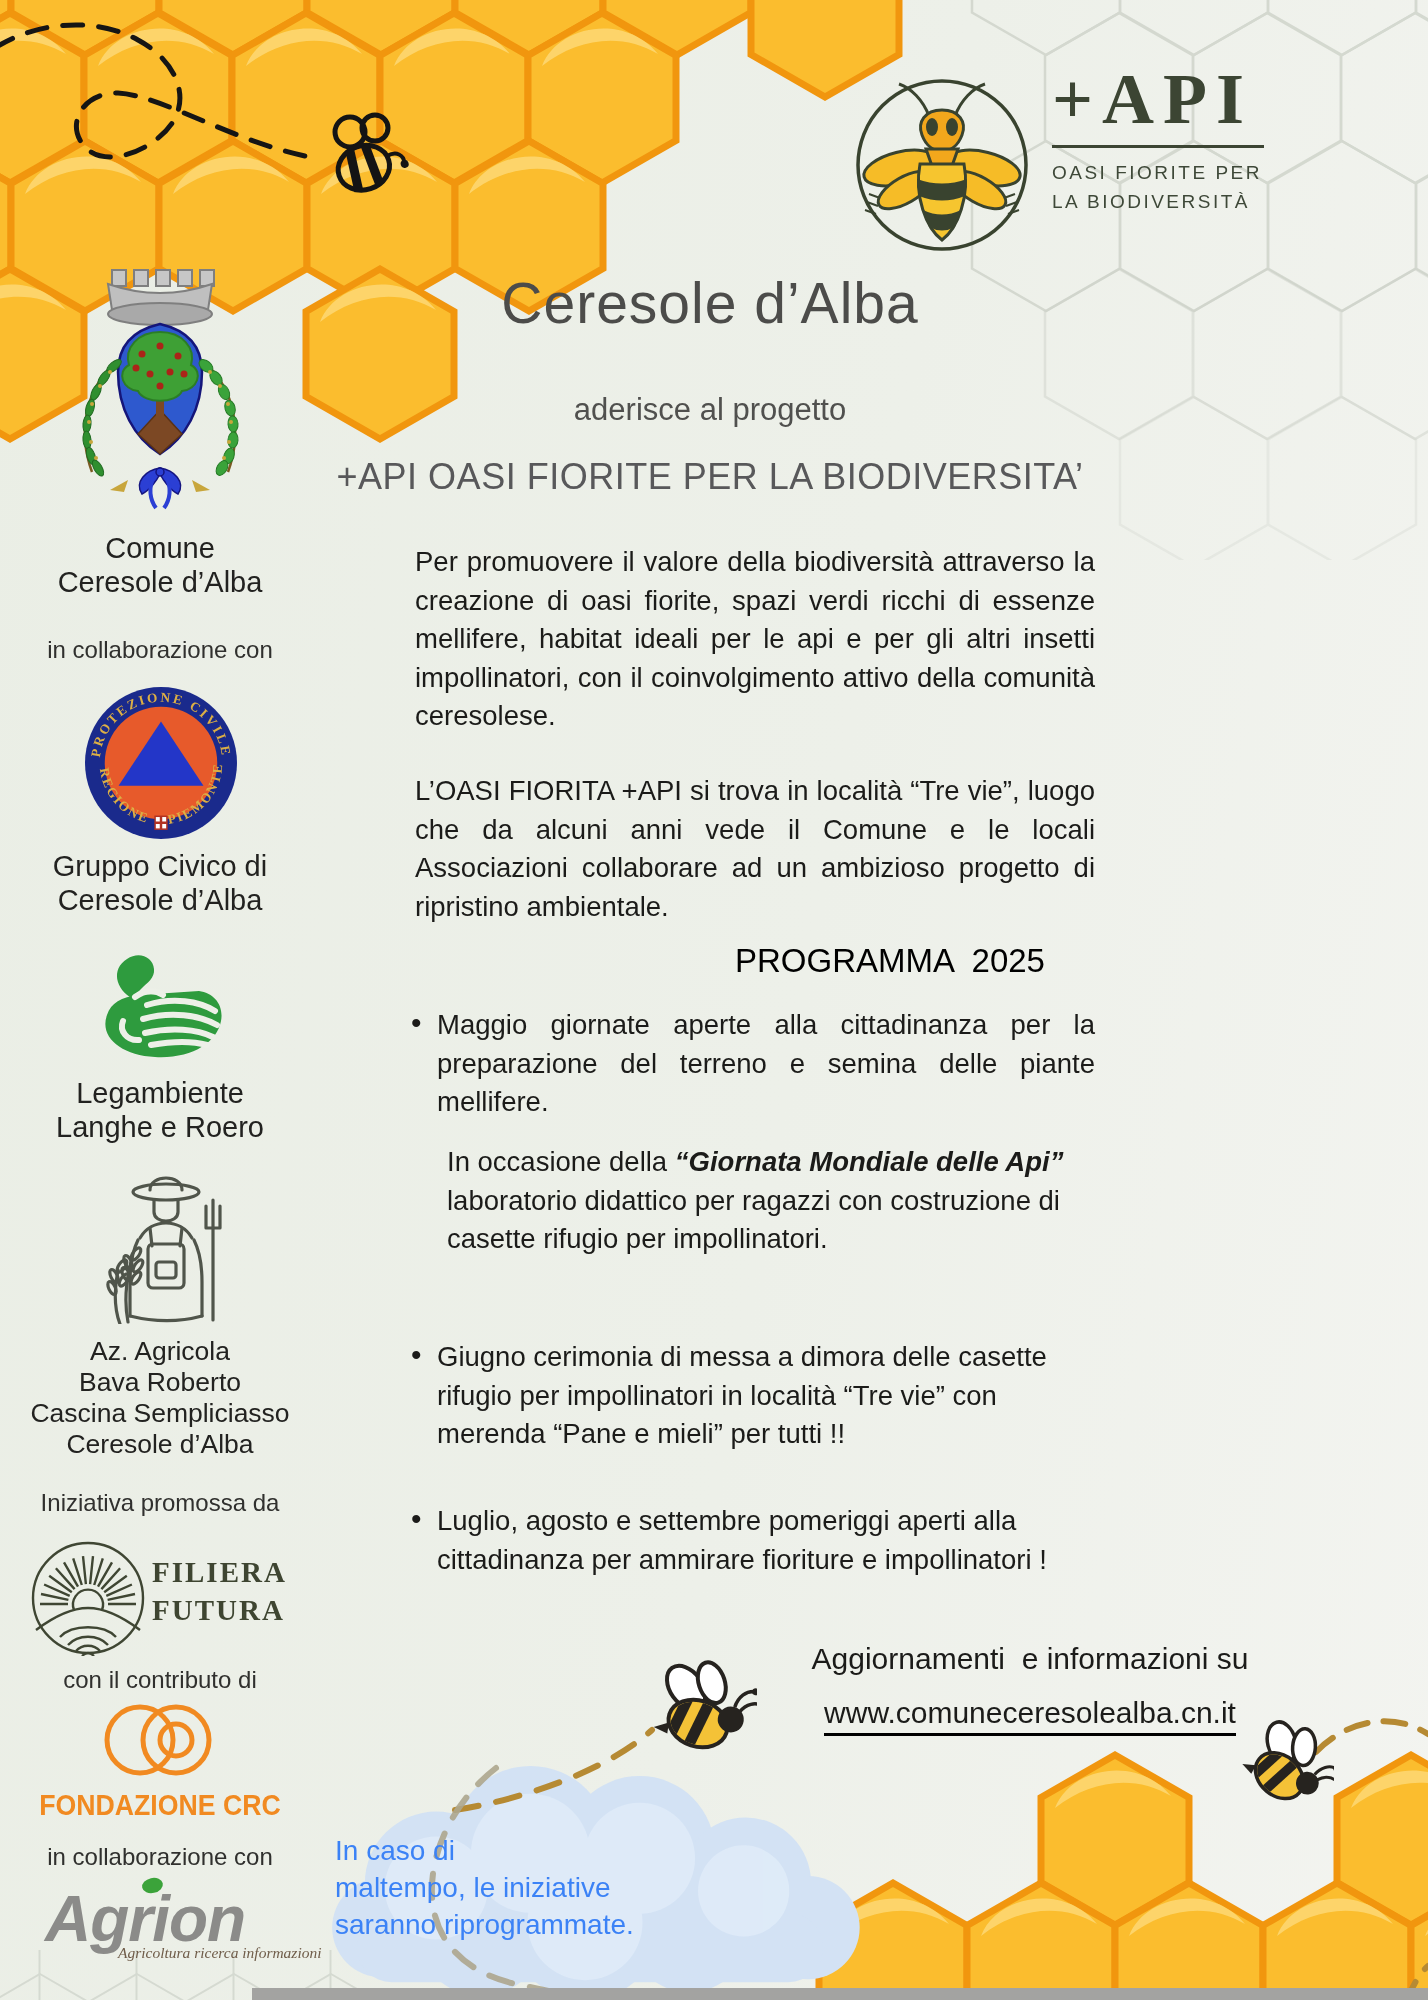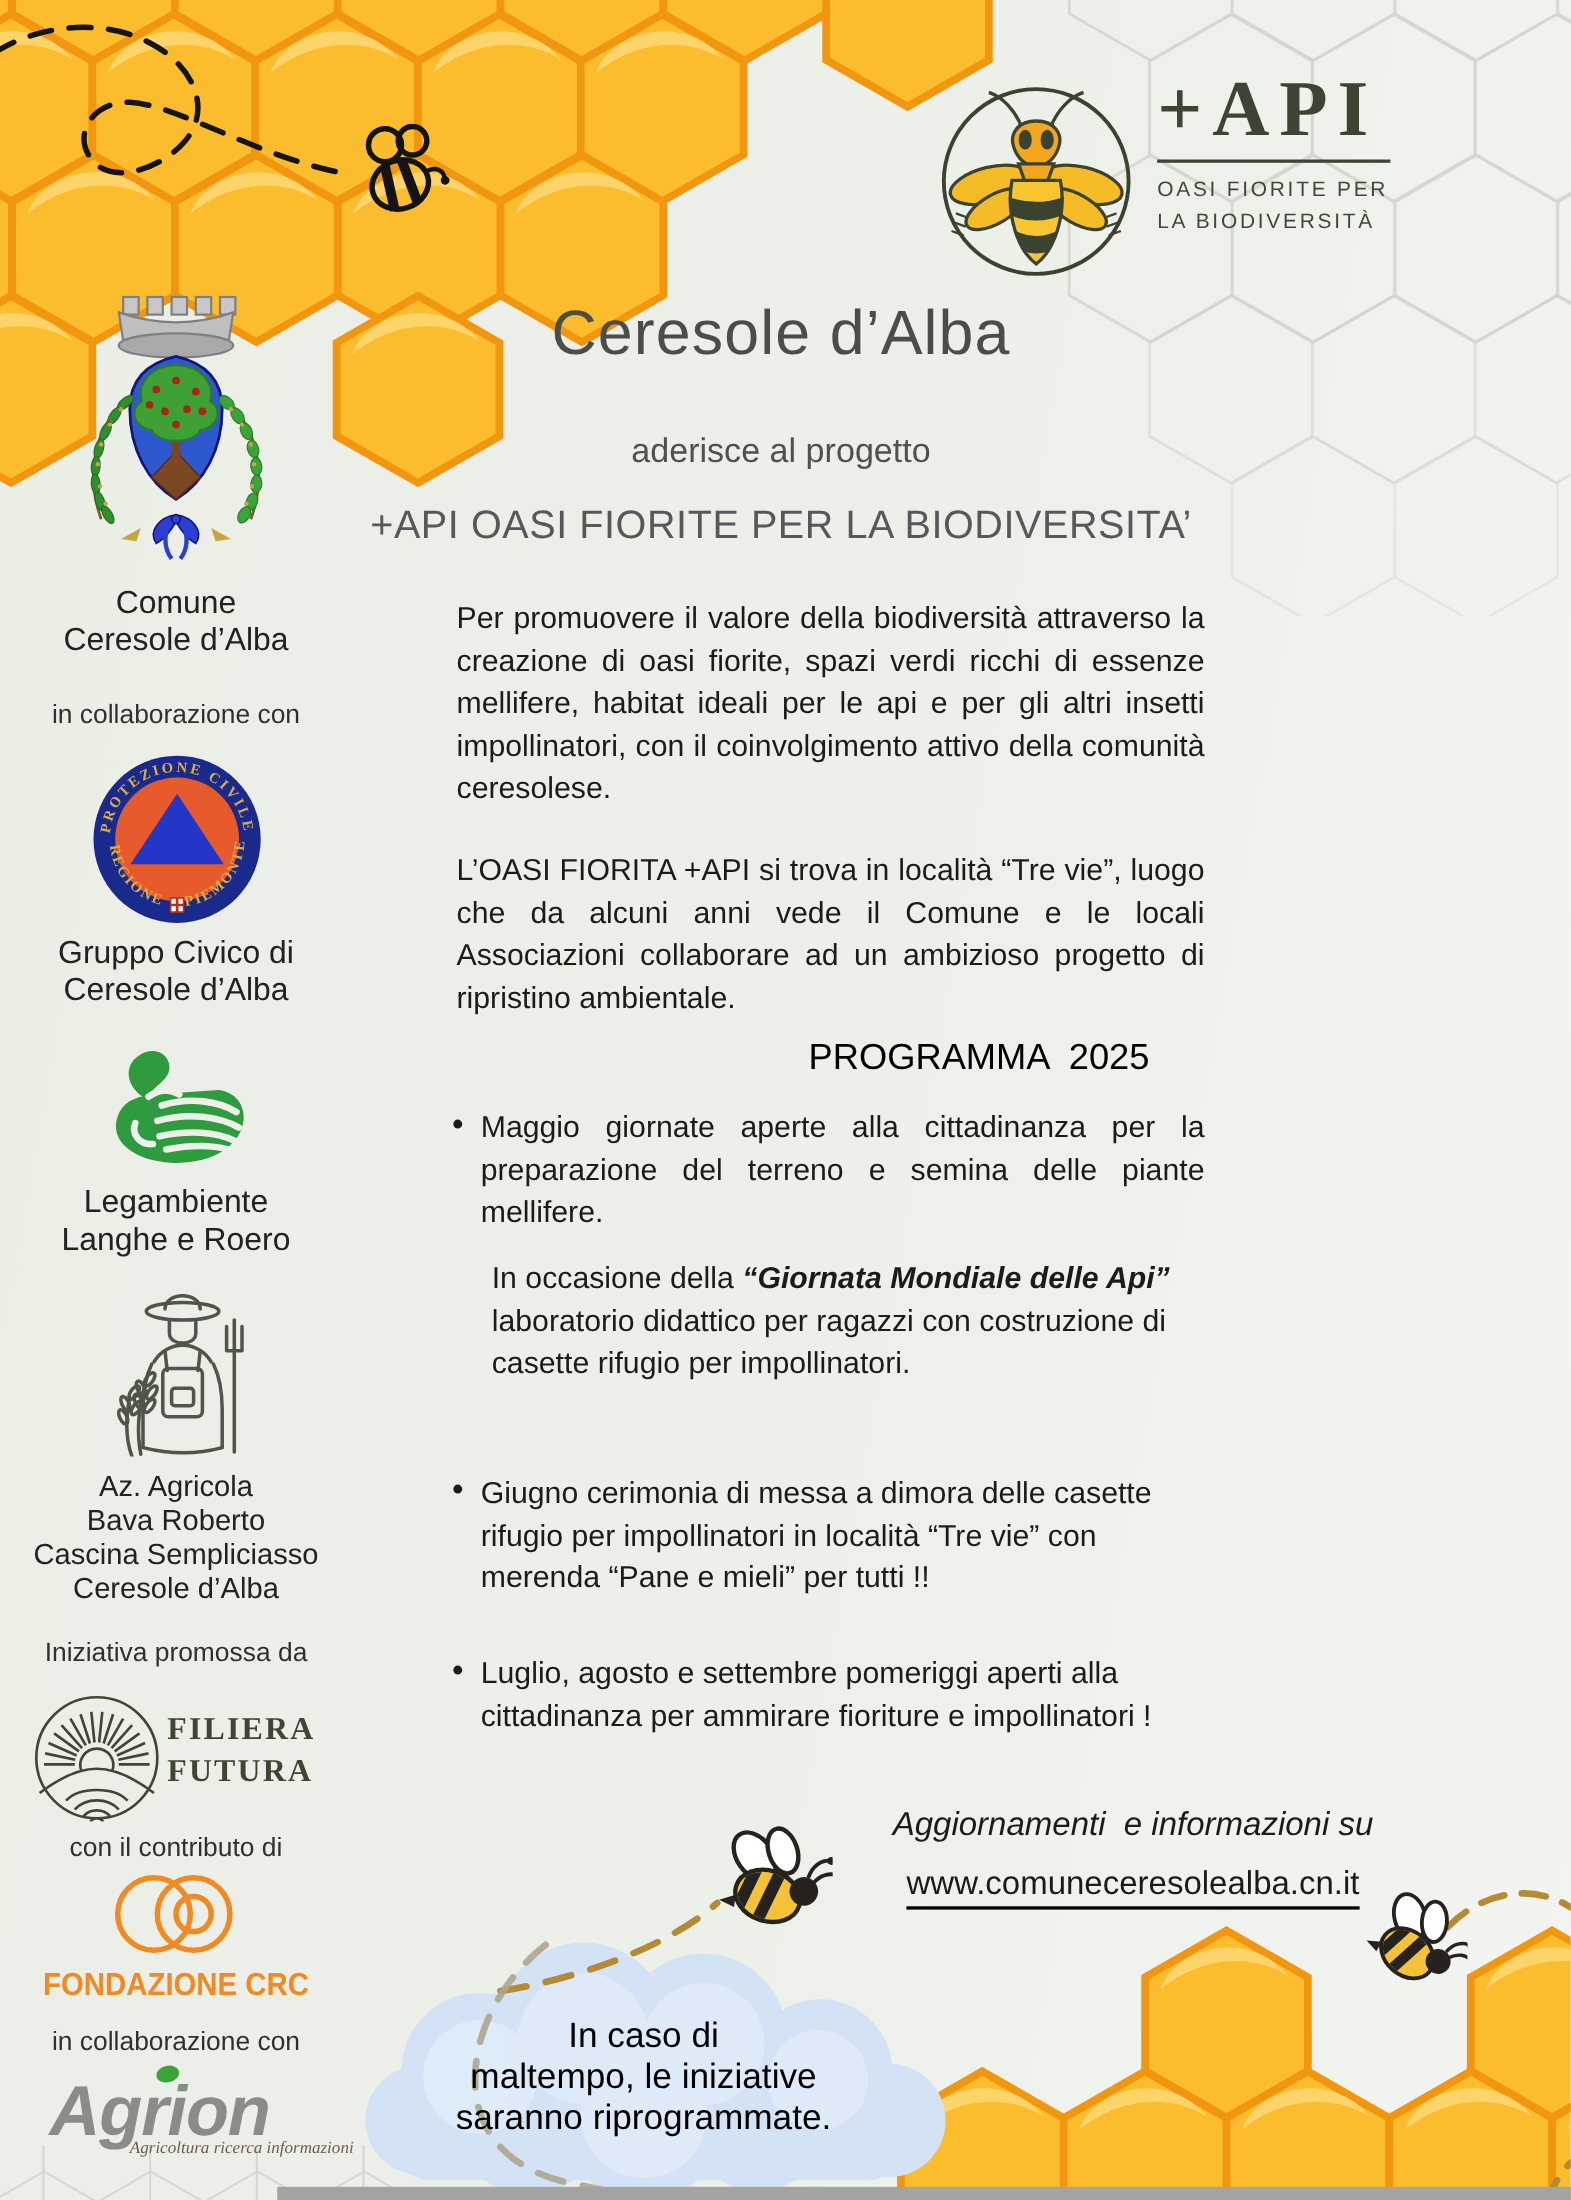--- a/index.html
+++ b/index.html
@@ -23,25 +23,25 @@
   .page-title{left:330px;width:760px;text-align:center;font-size:57px;color:#4c4c4a;letter-spacing:1px;}
   .page-subtitle{left:330px;width:760px;text-align:center;font-size:31px;color:#50504e;}
   .project-title{left:330px;width:760px;text-align:center;font-size:36px;color:#58585a;letter-spacing:.5px;}
   .body-text{font-size:27.5px;line-height:38.5px;color:#1b1b19;}
   .just{text-align:justify;}
   .program-title{left:560px;width:660px;text-align:center;font-size:33px;color:#000000;font-weight:500;}
   .bullet{left:437px;width:658px;}
   .bullet .dot{position:absolute;left:-26px;top:-2px;font-size:30px;}
   .lead{font-weight:normal;}
   .hl{font-weight:bold;font-style:italic;}
-  .info-line{left:720px;width:620px;text-align:center;font-size:30px;color:#1b1b19;font-style:italic;}
+  .info-line{left:720px;width:620px;text-align:center;font-size:30px;color:#1b1b19;}
   .info-link{left:720px;width:620px;text-align:center;font-size:30px;color:#1b1b19;}
   .info-link span{border-bottom:3px solid #000000;padding-bottom:4px;cursor:pointer;}
-  .cloud-text{left:335px;width:500px;text-align:center;font-size:32px;line-height:37px;
-              color:#000000;font-weight:500;white-space:pre-line;}
+  .cloud-text{left:335px;width:500px;font-size:28px;line-height:37px;
+              color:#3b82f6;font-weight:500;white-space:pre-line;}
   
   .api-name{font-family:"Liberation Serif",serif;font-weight:bold;font-size:72px;color:#3C4533;letter-spacing:9px;}
   .api-underline{width:212px;height:0;border-top:3px solid #3C4533;}
   .api-tagline{font-size:19px;letter-spacing:2.5px;color:#3E4838;line-height:29px;}
   .bottom-strip{left:252px;top:1988px;width:1176px;height:12px;background:#a3a3a1;}
 </style>
 </head>
 <body>
 
 <svg width="0" height="0" style="position:absolute" aria-hidden="true">

